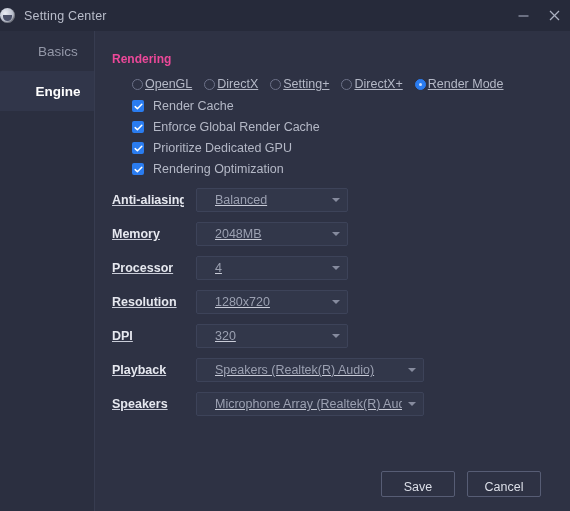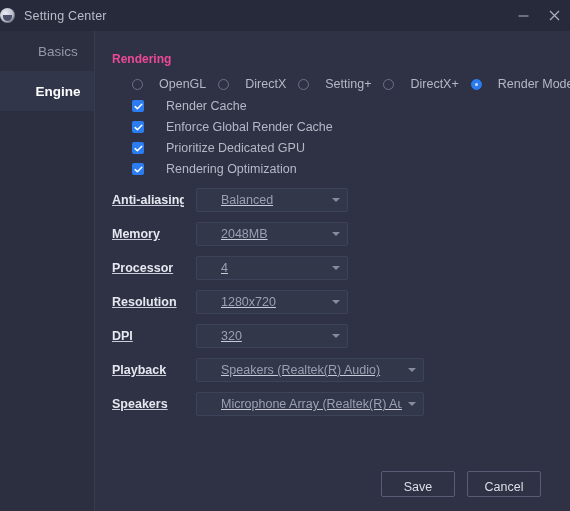--- a/index.html
+++ b/index.html
@@ -148,33 +148,33 @@
   }
   .radio-opt.selected .radio-mark::after {
     content: "";
     position: absolute;
     left: 3px; top: 3px;
     width: 3px; height: 3px;
     border-radius: 50%;
     background: #cfe0fb;
   }
   .radio-label {
-    margin-left: 16px;
+    margin-left: 2px;
     font-size: 12.5px;
     color: #b4b8c6;
+    text-decoration: underline;
   }
 
   
   .check-row {
     position: absolute;
     left: 36px;
     display: flex;
     align-items: center;
     cursor: pointer;
-    gap: 13px;
   }
   .check-mark {
     width: 12px; height: 12px;
     border-radius: 2px;
     background: #2a7cf0;
     display: flex;
     align-items: center;
     justify-content: center;
     flex: 0 0 auto;
   }
@@ -203,21 +203,21 @@
     flex: 0 0 auto;
   }
   .select {
     height: 24px;
     background: #32374a;
     border: 1px solid #3d4359;
     border-radius: 2px;
     box-sizing: border-box;
     display: flex;
     align-items: center;
-    padding: 0 7px 0 24px;
+    padding: 0 7px 0 18px;
     cursor: pointer;
     margin-left: 12px;
   }
   .select .val {
     font-size: 12.5px;
     color: #9ba0b1;
     white-space: nowrap;
     overflow: hidden;
     flex: 1 1 auto;
   }

